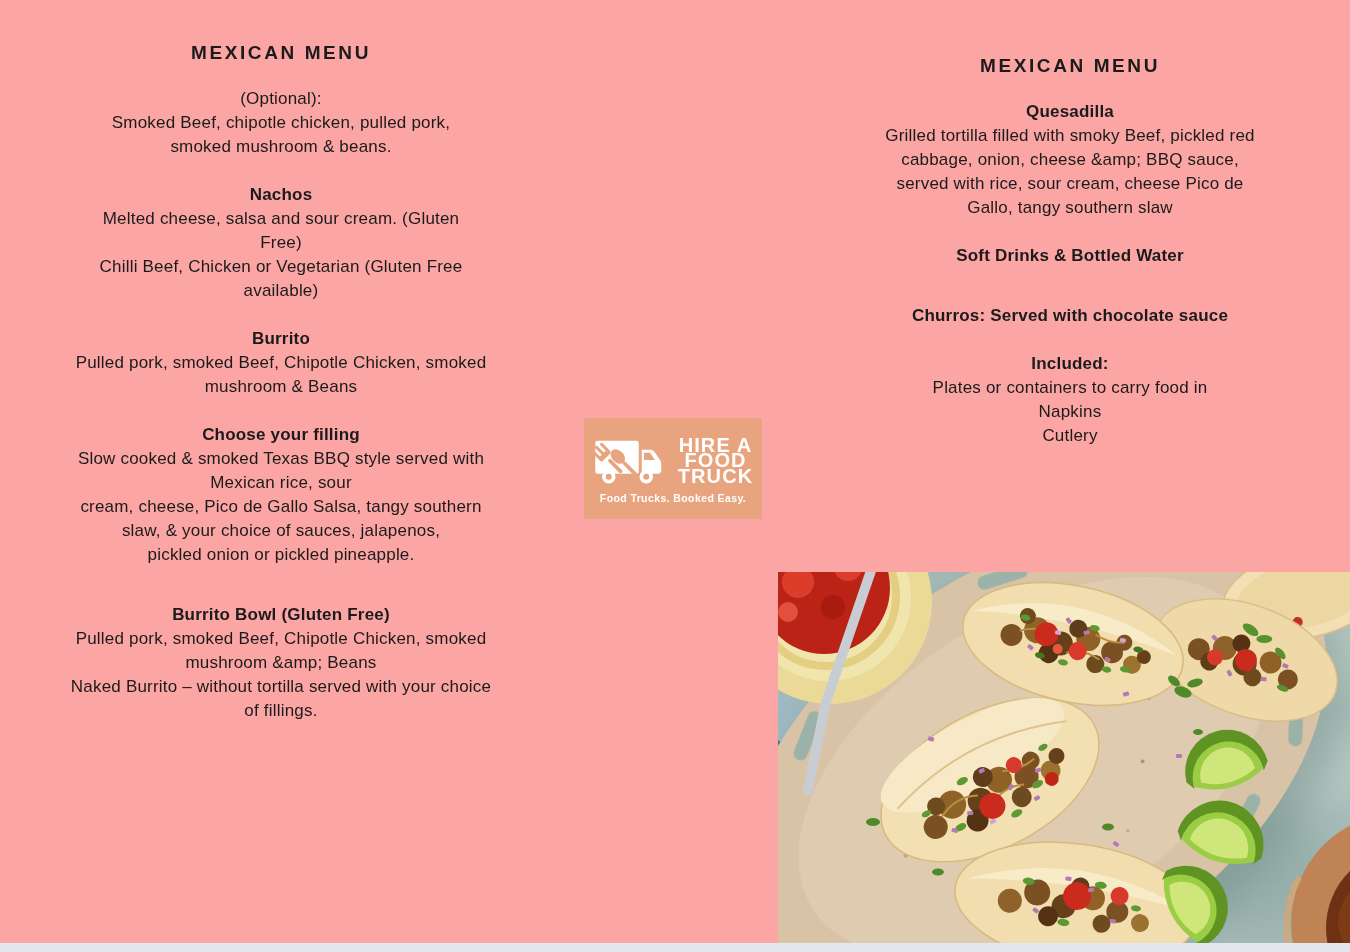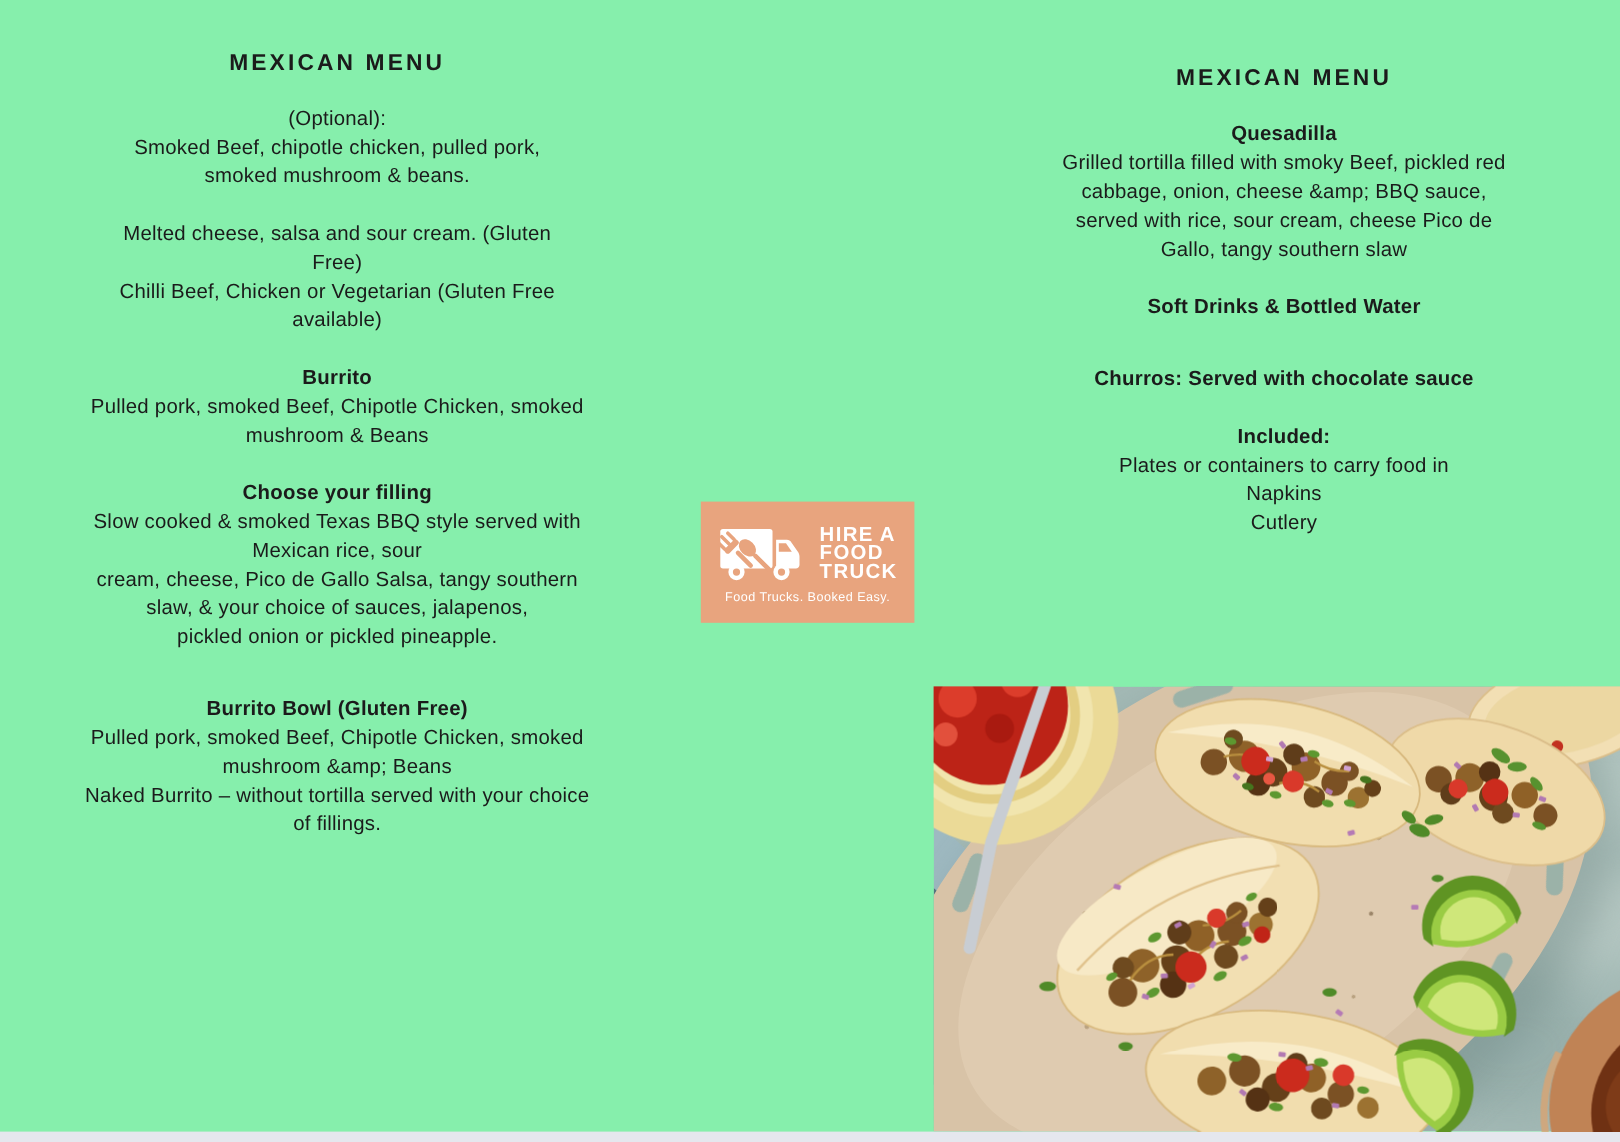--- a/index.html
+++ b/index.html
@@ -15,44 +15,45 @@
   .sec + .sec{margin-top:24px;}
   .gap-lg{margin-top:36px !important;}
   .sec-heading{font-weight:700;white-space:pre-line;}
   .sec-body{white-space:pre-line;}
 
   
   .logo{position:absolute;left:584px;top:418px;width:178px;height:101px;background:#E8A47E;
         display:flex;flex-direction:column;align-items:center;justify-content:center;color:#fff;}
   .logo-top{display:flex;align-items:center;gap:7px;}
   .truck-svg{width:78px;height:56px;display:block;}
-  .brand{font-weight:700;font-size:17px;line-height:15.5px;letter-spacing:1.1px;text-align:left;}
-  .tagline{font-weight:400;font-size:10.5px;letter-spacing:.4px;margin-top:3px;}
+  .brand{font-weight:700;font-size:20px;line-height:15.5px;letter-spacing:1.1px;text-align:center;}
+  .tagline{font-weight:700;font-size:10.5px;letter-spacing:.4px;margin-top:3px;}
 
   
   .photo{position:absolute;left:778px;top:572px;width:572px;height:371px;overflow:hidden;}
   .photo svg{display:block;}
 
   
   .footer-strip{position:absolute;left:0;bottom:0;width:100%;height:9px;background:#E5E7EE;}
 </style>
 </head>
 <body>
 
-<div class="page" style="background: #86efac; color: rgb(27, 27, 27);">
+<div class="page" style="background: #fca5a5; color: rgb(27, 27, 27);">
 
   <section class="col col-left">
     <h2 class="menu-title">MEXICAN MENU</h2>
     <div class="sec">
       <div class="sec-heading"></div>
       <div class="sec-body">(Optional):
 Smoked Beef, chipotle chicken, pulled pork,
 smoked mushroom &amp; beans.</div>
     </div>
     <div class="sec">
+      <div class="sec-heading">Nachos</div>
       <div class="sec-body">Melted cheese, salsa and sour cream. (Gluten
 Free)
 Chilli Beef, Chicken or Vegetarian (Gluten Free
 available)</div>
     </div>
     <div class="sec">
       <div class="sec-heading">Burrito</div>
       <div class="sec-body">Pulled pork, smoked Beef, Chipotle Chicken, smoked
 mushroom &amp; Beans</div>
     </div>

